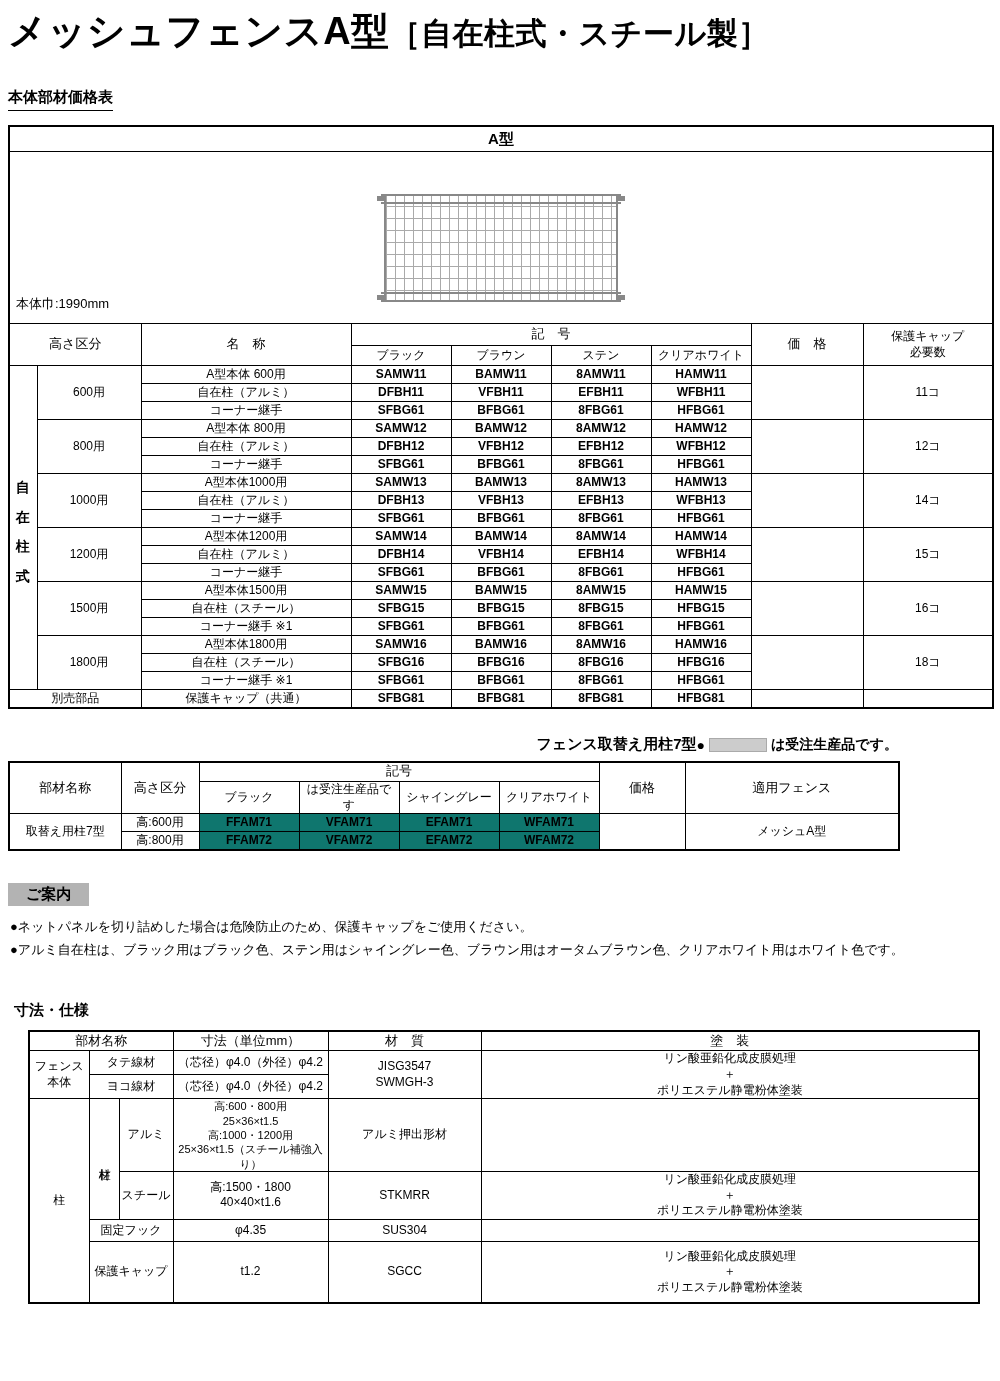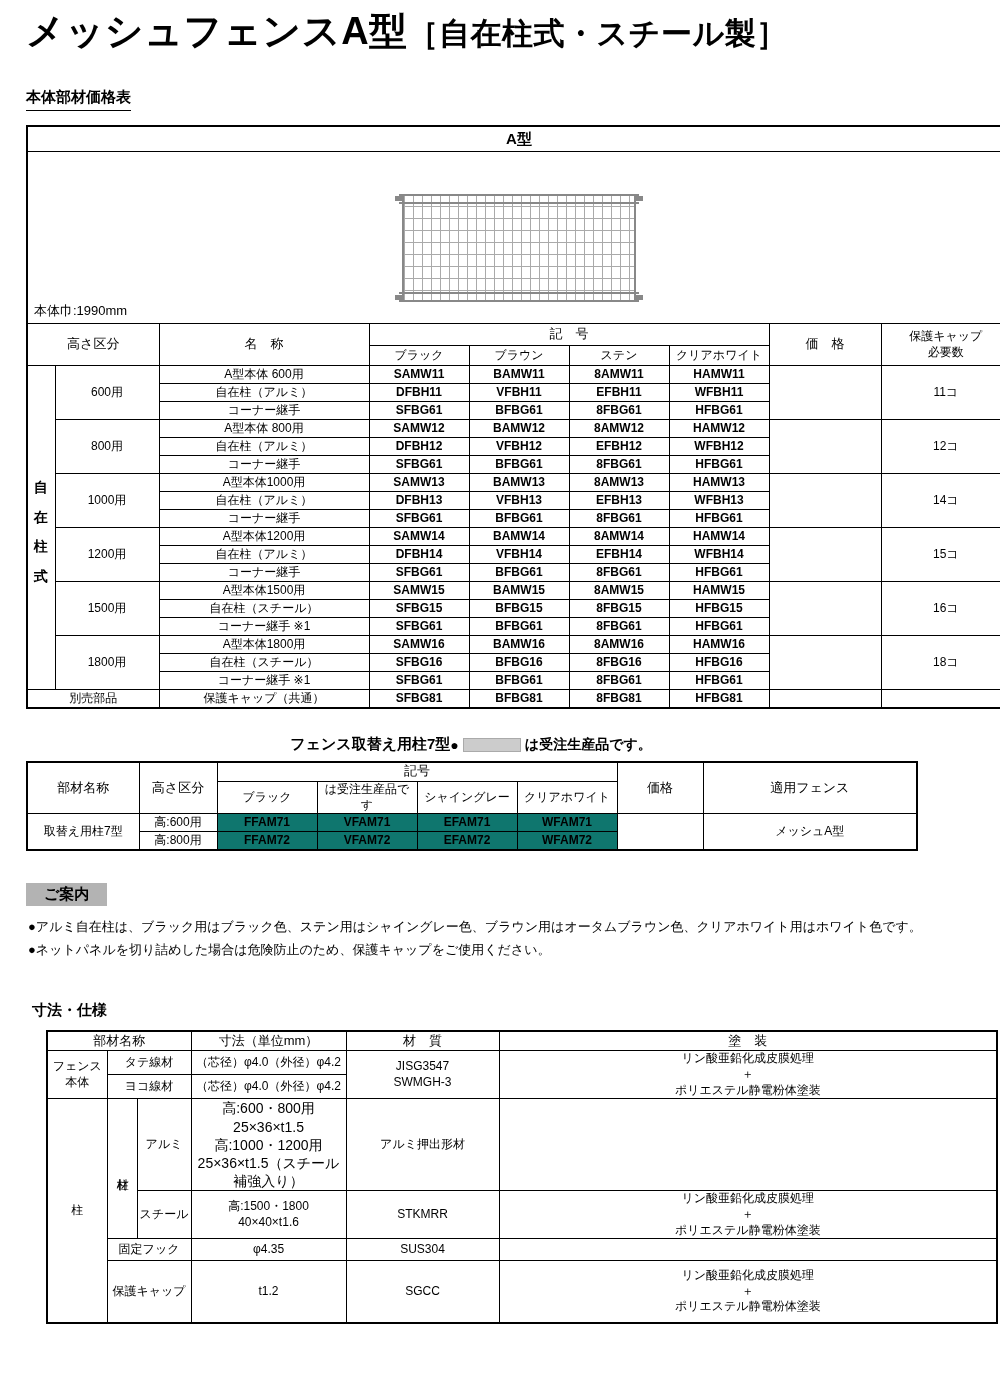--- a/index.html
+++ b/index.html
@@ -1,73 +1,73 @@
 <!DOCTYPE html>
 <html><head>
 <meta charset="utf-8">
 <style>
   * { margin:0; padding:0; box-sizing:border-box; }
   html,body { background:#fff; }
   body {
     width:1000px; height:1381px; overflow:hidden; color:#000;
     font-family:"Liberation Sans","DejaVu Sans",sans-serif;
   }
-  .page { padding:8px 8px 0 26px; }
+  .page { padding:8px 8px 0 8px; }
 
   .title { font-size:38px; font-weight:bold; letter-spacing:0.5px; margin:2px 0 34px 0; line-height:1.15; }
   .title .sub { font-size:31px; }
 
   .sec-title { font-size:15px; font-weight:bold; }
   .heading1 { display:inline-block; border-bottom:1.5px solid #000; padding-bottom:3px; margin-bottom:14px; }
 
   table { border-collapse:collapse; table-layout:fixed; border:2px solid #000; }
   td { border:1px solid #000; font-size:12px; text-align:center; vertical-align:middle; padding:0 2px; line-height:1.3; overflow:hidden; }
   .pre { white-space:pre-line; }
   .code { font-weight:bold; }
   .hdr { font-size:13px; }
 
   .t-main { width:984px; }
   .t-main tr.r { height:18px; }
   .type-head td { height:26px; font-size:15px; font-weight:bold; }
   .img-cell { height:172px; position:relative; padding:0; }
-  .width-note { position:absolute; left:6px; bottom:3px; font-size:13px; }
+  .width-note { position:absolute; left:6px; bottom:10px; font-size:13px; }
 
   .fence {
     width:234px; height:108px; margin:20px auto 0 auto; position:relative;
     border-left:2px solid #888; border-right:2px solid #888;
     background-image:
       repeating-linear-gradient(to right,#aaa 0 1px,transparent 1px 9px),
       repeating-linear-gradient(to bottom,#aaa 0 1px,transparent 1px 12px);
   }
   .rail { position:absolute; left:-5px; right:-5px; height:2px; background:#888; }
   .rail.t0 { top:0; } .rail.t1 { top:8px; } .rail.b1 { bottom:8px; } .rail.b0 { bottom:0; }
   .tab { position:absolute; width:7px; height:5px; background:#888; }
   .tab.tl { left:-9px; top:2px; } .tab.tr { right:-9px; top:2px; }
   .tab.bl { left:-9px; bottom:2px; } .tab.br { right:-9px; bottom:2px; }
 
   .v-text { writing-mode:vertical-rl; text-orientation:upright; letter-spacing:2.1em; font-size:14px; font-weight:bold; margin:0 auto; }
   .v-text2 { writing-mode:vertical-rl; text-orientation:upright; font-size:12px; margin:0 auto; }
 
   .footnote { font-size:13px; margin:7px 0 0 2px; }
 
-  .sec2-head { width:890px; display:flex; justify-content:center; align-items:flex-end; margin:26px 0 7px 0; }
+  .sec2-head { width:890px; display:flex; justify-content:flex-end; align-items:flex-end; margin:26px 0 7px 0; }
   .mto-legend { display:flex; align-items:center; gap:4px; font-size:14px; font-weight:bold; }
   .swatch { display:inline-block; width:58px; height:14px; background:#cccccc; border:1px solid #aaa; }
 
   .t-sub { width:890px; }
   .t-sub tr.r { height:18px; }
   .gray { background:#0f766e; }
 
   .goannai { display:inline-block; background:#b3b3b3; padding:2px 18px; font-size:15px; font-weight:bold; margin-top:32px; }
   .notes { margin:12px 0 0 2px; font-size:13px; }
   .notes div { margin-bottom:5px; }
 
   .spec-head { margin:42px 0 10px 6px; }
   .t-spec { width:950px; margin-left:20px; }
-  .small { font-size:14px; }
+  .small { font-size:11px; }
 </style>
 </head>
 <body>
 
 <div class="page">
 
   <h1 class="title"><span>メッシュフェンスA型</span><span class="sub">［自在柱式・スチール製］</span></h1>
 
   <div class="sec-title heading1">本体部材価格表</div>
 
@@ -333,22 +333,22 @@
       <td class="code gray">FFAM72</td>
       <td class="code gray">VFAM72</td>
       <td class="code gray">EFAM72</td>
       <td class="code gray">WFAM72</td>
     </tr>
   </tbody>
     </table>
 
   <div class="goannai">ご案内</div>
   <div class="notes">
+    <div>●ネットパネルを切り詰めした場合は危険防止のため、保護キャップをご使用ください。</div>
     <div>●アルミ自在柱は、ブラック用はブラック色、ステン用はシャイングレー色、ブラウン用はオータムブラウン色、クリアホワイト用はホワイト色です。</div>
-    <div>●ネットパネルを切り詰めした場合は危険防止のため、保護キャップをご使用ください。</div>
   </div>
 
   <div class="sec-title spec-head">寸法・仕様</div>
 
   <table class="t-spec">
     <colgroup>
       <col style="width:60px">
         <col style="width:30px">
         <col style="width:54px">
       <col style="width:155px">

